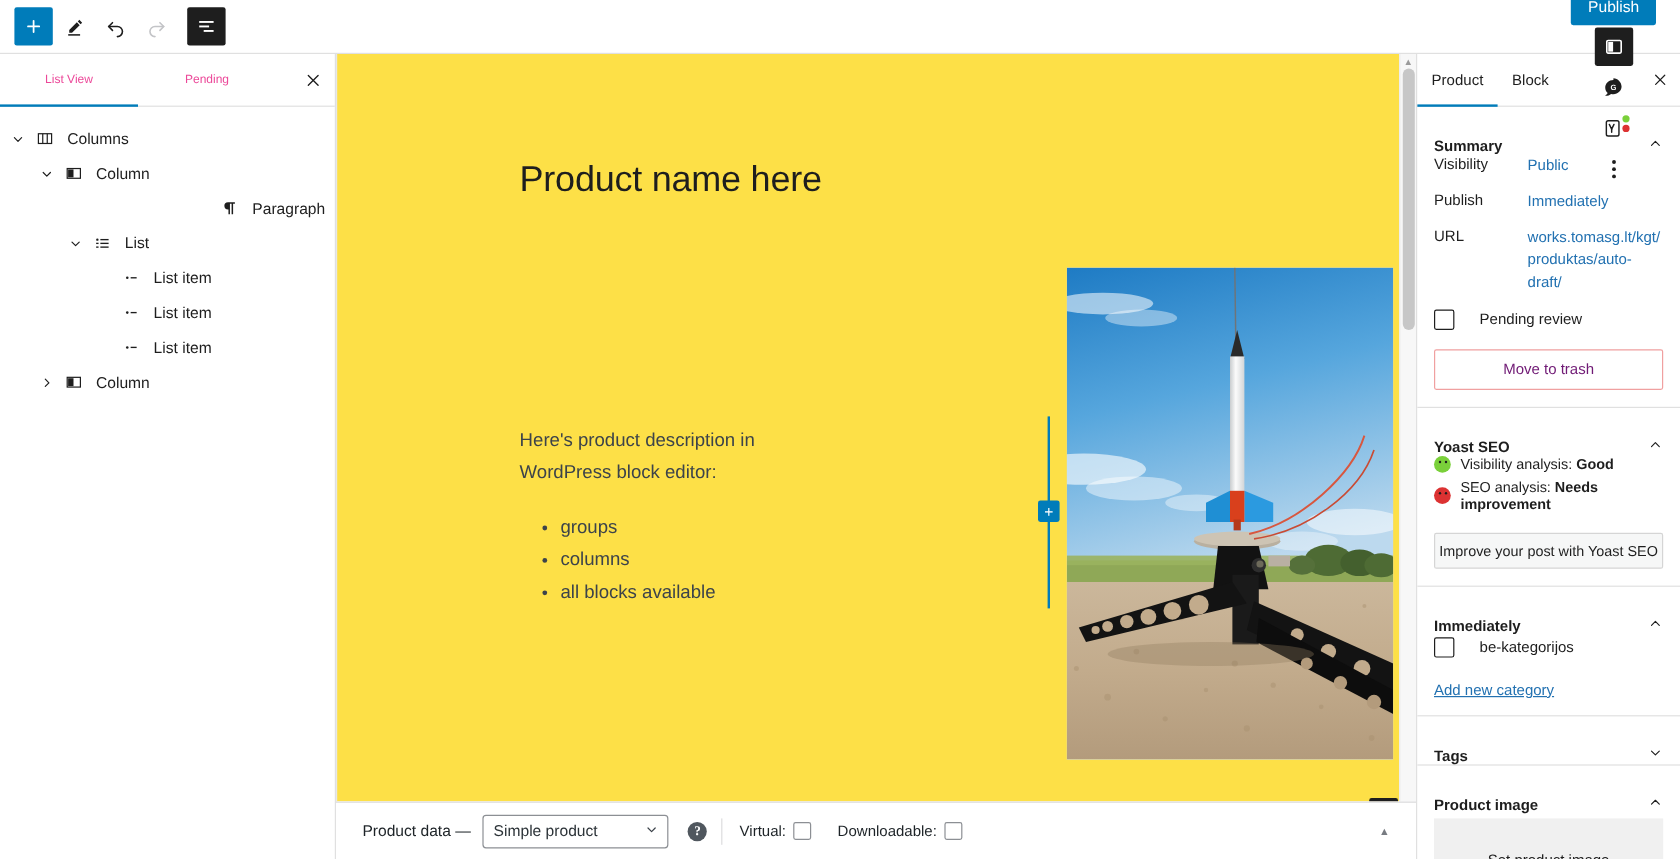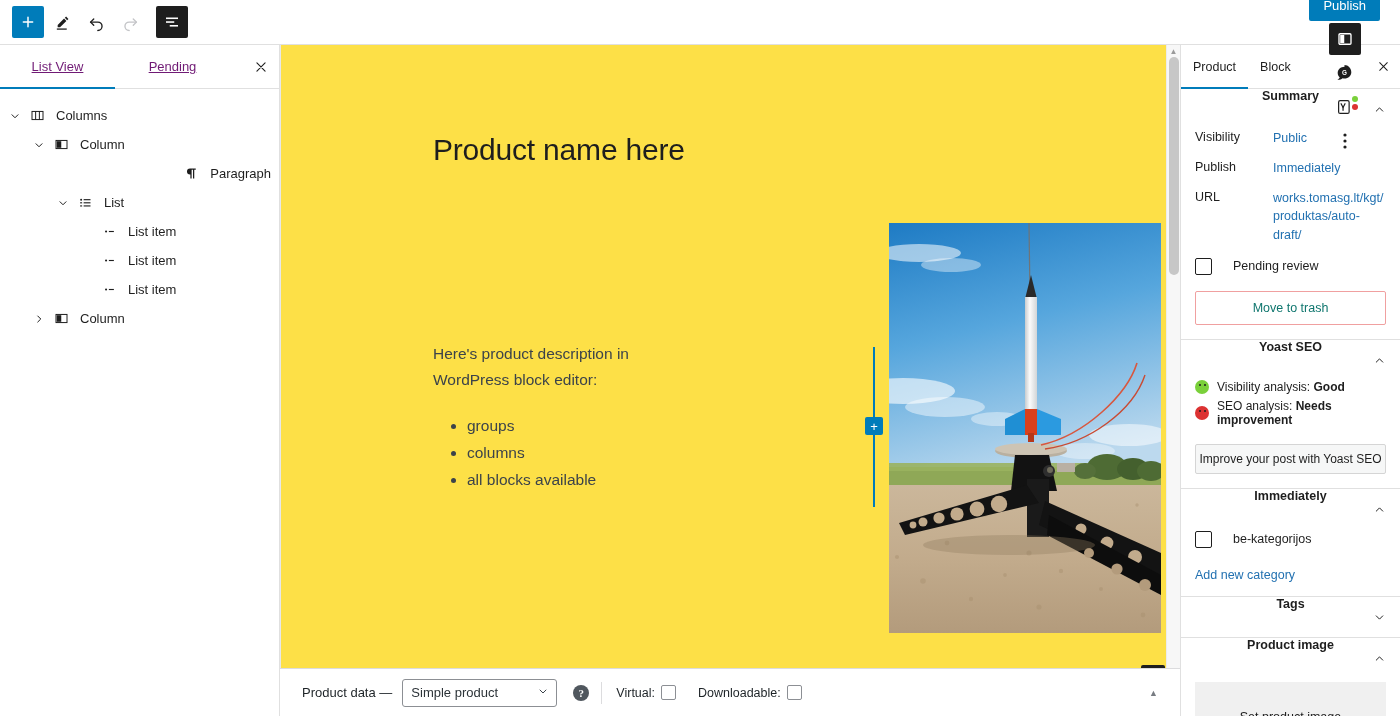--- a/index.html
+++ b/index.html
@@ -68,24 +68,23 @@
     display: flex; flex-direction: column;
   }
   .lv-tabs {
     display: flex; align-items: stretch;
     height: 44px; border-bottom: 1px solid #e0e0e0;
     position: relative;
   }
   .lv-tab {
     flex: 0 0 auto; width: 115px;
     display: flex; align-items: center; justify-content: center;
-    font-size: 13px; color: #701a75;
+    font-size: 10px; color: #ec4899;
     background: transparent; border: none; cursor: pointer;
     position: relative;
-    text-decoration: underline;
   }
   .lv-tab.active::after {
     content: ""; position: absolute; left: 0; right: 0; bottom: -1px;
     height: 2px; background: #007cba;
   }
   .lv-close {
     margin-left: auto; width: 36px; height: 44px;
     display: flex; align-items: center; justify-content: center;
     background: transparent; border: none; cursor: pointer; color: #1e1e1e;
   }
@@ -124,21 +123,21 @@
     position: relative;
     border-left: 1px solid #e8e8e8;
   }
   .post-title {
     font-family: "Liberation Sans", sans-serif;
     font-size: 30px; font-weight: 400; color: #1e1e1e;
     position: absolute; left: 152px; top: 88px;
     letter-spacing: -0.2px;
   }
   .cols-wrap { position: absolute; left: 152px; top: 220px; right: 30px; }
-  .col-left { position: absolute; left: 0; top: 76px; width: 265px; }
+  .col-left { position: absolute; left: 0; top: 90px; width: 265px; }
   .col-left p {
     font-size: 15.5px; line-height: 1.65; color: #3c434a;
   }
   .col-left ul { margin: 22px 0 0 34px; }
   .col-left li { font-size: 15.5px; line-height: 1.6; color: #3c434a; margin-bottom: 2px; }
 
   .divider-line {
     position: absolute; left: 440px; top: 82px;
     width: 2px; height: 160px; background: #007cba;
   }
@@ -245,58 +244,57 @@
     content: ""; position: absolute; left: 0; right: 0; bottom: -1px;
     height: 2px; background: #007cba;
   }
   .st-close {
     margin-left: auto; width: 34px;
     display: flex; align-items: center; justify-content: center;
     background: transparent; border: none; cursor: pointer; color: #1e1e1e;
   }
   .panel { border-bottom: 1px solid #e0e0e0; }
   .panel-head {
-    display: flex; align-items: center;
+    display: flex; align-items: flex-end;
     height: 40px; padding: 0 14px;
     cursor: pointer; background: transparent; border: none; width: 100%;
     font-size: 12.5px; font-weight: bold; color: #1e1e1e;
     font-family: "Liberation Sans", sans-serif;
-    flex-direction: column;
   }
   .panel-head .chev { margin-left: auto; color: #1e1e1e; }
   .panel-body { padding: 0 14px 14px; }
   .kv { display: flex; align-items: flex-start; margin-bottom: 12px; }
   .kv-key { width: 78px; flex: 0 0 78px; color: #1e1e1e; padding-top: 1px; }
   .kv-val { color: #2271b1; cursor: pointer; line-height: 1.45; word-break: break-word; }
   .check-line { display: flex; align-items: center; gap: 21px; margin: 14px 0 16px; }
   .check-line label { cursor: pointer; color: #1e1e1e; }
   .cbox-lg { width: 17px; height: 17px; border: 1px solid #1e1e1e; border-radius: 2px; background: #fff; cursor: pointer; flex: 0 0 17px; }
   .trash-btn {
     width: 100%; height: 34px;
     border: 1px solid #f0a0a0; border-radius: 2px;
-    background: #fff; color: #0f766e; font-size: 12.5px;
+    background: #fff; color: #701a75; font-size: 12.5px;
     cursor: pointer; font-family: "Liberation Sans", sans-serif;
   }
   .seo-line { display: flex; align-items: center; gap: 8px; margin-bottom: 5px; }
   .seo-bullet { width: 14px; height: 14px; border-radius: 50%; flex: 0 0 14px; position: relative; }
   .seo-bullet::before, .seo-bullet::after {
     content: ""; position: absolute; width: 2px; height: 2px; border-radius: 50%;
     background: #1e1e1e; top: 4px;
   }
   .seo-bullet::before { left: 3.5px; }
   .seo-bullet::after { right: 3.5px; }
   .seo-txt { font-size: 12px; color: #1e1e1e; }
   .seo-txt b { font-weight: bold; }
   .yoast-cta {
     margin-top: 12px; width: 100%; height: 30px;
     border: 1px solid #d5d5d5; border-radius: 2px;
     background: #f6f7f7; color: #1e1e1e; font-size: 12px;
     cursor: pointer; font-family: "Liberation Sans", sans-serif;
   }
-  .cat-link { display: inline-block; margin-top: 4px; color: #2271b1; cursor: pointer; font-size: 12.5px; }
+  .cat-link { display: inline-block; margin-top: 4px; color: #2271b1; text-decoration: underline; cursor: pointer; font-size: 12.5px; }
   .prod-img-drop {
     margin-top: 4px; height: 70px; background: #f0f0f0;
     display: flex; align-items: center; justify-content: center;
     color: #1e1e1e; font-size: 12.5px; cursor: pointer;
   }
 </style>
 </head>
 <body>
 
 <div class="app">

